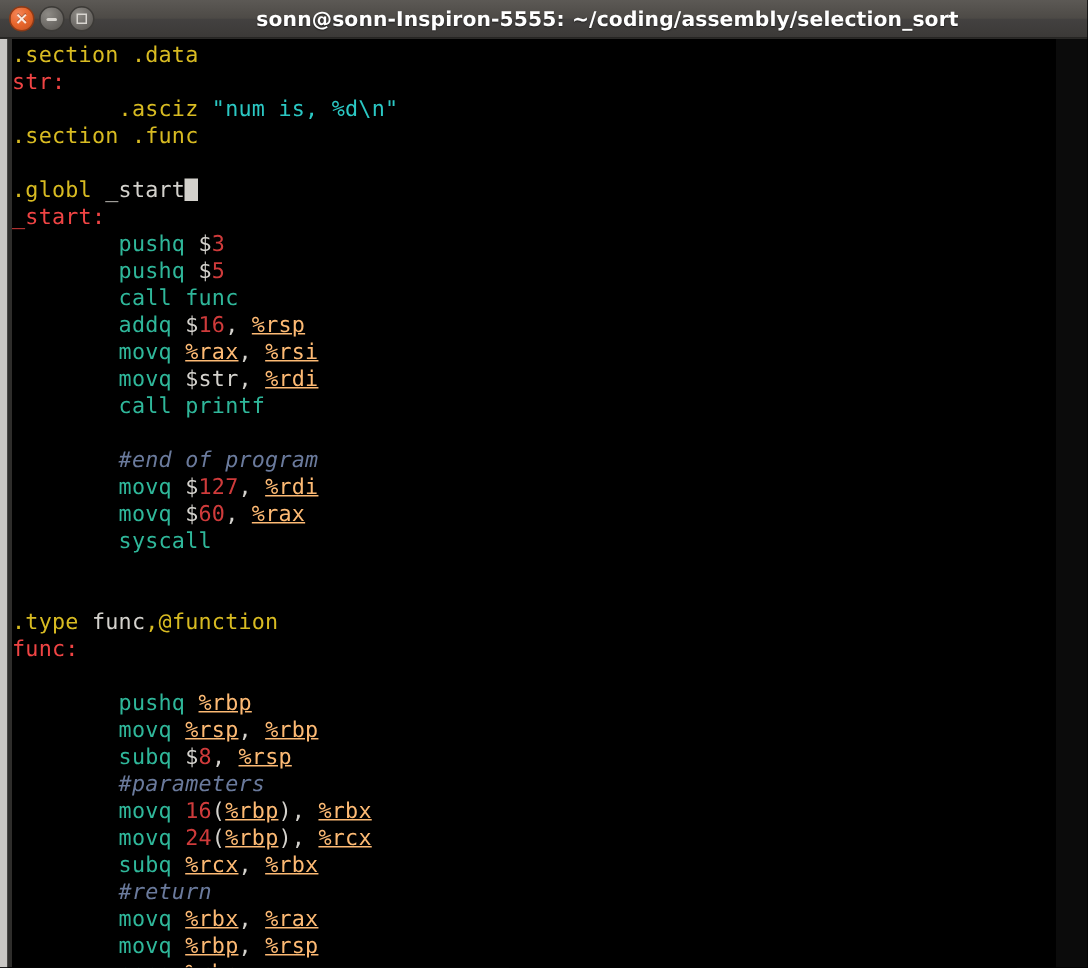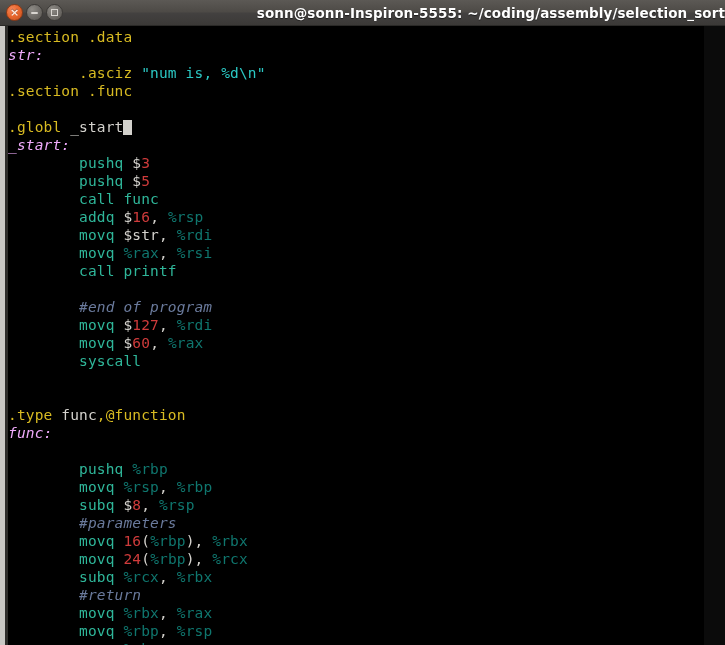--- a/index.html
+++ b/index.html
@@ -81,21 +81,21 @@
   }
   .wbtn .glyph-close {
     display: block;
     font-size: 11px;
     font-weight: bold;
     line-height: 1;
     margin-top: -1px;
   }
   #titletext {
     flex: 1;
-    text-align: right;
+    text-align: center;
     padding-left: 22px;
     color: #ffffff;
     font-family: "DejaVu Sans", "Liberation Sans", sans-serif;
     font-size: 13.5px;
     font-weight: bold;
     letter-spacing: 0.1px;
     white-space: nowrap;
     overflow: hidden;
     text-shadow: 0 1px 1px rgba(0,0,0,.55);
   }
@@ -135,24 +135,24 @@
   .line {
     height: 18px;
     line-height: 18px;
     font-size: 14.5px;
     white-space: pre;
     letter-spacing: 0.15px;
   }
 
   
   .c-directive { color: #d8bb22; }      
-  .c-label     { color: #f0abfc; font-style: italic; }      
+  .c-label     { color: #ef4444; }      
   .c-string    { color: #2bc8c4; }      
   .c-instr     { color: #2fb79a; }      
-  .c-reg       { color: #0f766e; }      
+  .c-reg       { color: #fdba74; text-decoration: underline; }      
   .c-num       { color: #cf3b3b; }      
   .c-plain     { color: #d4d2cd; }      
   .c-comment   { color: #6a7a9c; font-style: italic; }      
 
   .cursor {
     display: inline-block;
     width: 9px;
     height: 15px;
     vertical-align: -3px;
     background: #d3d1cc;
@@ -186,22 +186,22 @@
         <div class="line"><span class="c-label">str:</span></div>
         <div class="line"><span class="c-plain">        </span><span class="c-directive">.asciz</span><span class="c-plain"> </span><span class="c-string">"num is, %d\n"</span></div>
         <div class="line"><span class="c-directive">.section</span><span class="c-plain"> </span><span class="c-directive">.func</span></div>
         <div class="line">&nbsp;</div>
         <div class="line"><span class="c-directive">.globl</span><span class="c-plain"> </span><span class="c-plain">_start</span><span class="cursor"></span></div>
         <div class="line"><span class="c-label">_start:</span></div>
         <div class="line"><span class="c-plain">        </span><span class="c-instr">pushq</span><span class="c-plain"> </span><span class="c-plain">$</span><span class="c-num">3</span></div>
         <div class="line"><span class="c-plain">        </span><span class="c-instr">pushq</span><span class="c-plain"> </span><span class="c-plain">$</span><span class="c-num">5</span></div>
         <div class="line"><span class="c-plain">        </span><span class="c-instr">call</span><span class="c-plain"> </span><span class="c-instr">func</span></div>
         <div class="line"><span class="c-plain">        </span><span class="c-instr">addq</span><span class="c-plain"> </span><span class="c-plain">$</span><span class="c-num">16</span><span class="c-plain">, </span><span class="c-reg">%rsp</span></div>
+        <div class="line"><span class="c-plain">        </span><span class="c-instr">movq</span><span class="c-plain"> </span><span class="c-reg">%rax</span><span class="c-plain">, </span><span class="c-reg">%rsi</span></div>
         <div class="line"><span class="c-plain">        </span><span class="c-instr">movq</span><span class="c-plain"> </span><span class="c-plain">$str</span><span class="c-plain">, </span><span class="c-reg">%rdi</span></div>
-        <div class="line"><span class="c-plain">        </span><span class="c-instr">movq</span><span class="c-plain"> </span><span class="c-reg">%rax</span><span class="c-plain">, </span><span class="c-reg">%rsi</span></div>
         <div class="line"><span class="c-plain">        </span><span class="c-instr">call</span><span class="c-plain"> </span><span class="c-instr">printf</span></div>
         <div class="line">&nbsp;</div>
         <div class="line"><span class="c-plain">        </span><span class="c-comment">#end of program</span></div>
         <div class="line"><span class="c-plain">        </span><span class="c-instr">movq</span><span class="c-plain"> </span><span class="c-plain">$</span><span class="c-num">127</span><span class="c-plain">, </span><span class="c-reg">%rdi</span></div>
         <div class="line"><span class="c-plain">        </span><span class="c-instr">movq</span><span class="c-plain"> </span><span class="c-plain">$</span><span class="c-num">60</span><span class="c-plain">, </span><span class="c-reg">%rax</span></div>
         <div class="line"><span class="c-plain">        </span><span class="c-instr">syscall</span></div>
         <div class="line">&nbsp;</div>
         <div class="line">&nbsp;</div>
         <div class="line"><span class="c-directive">.type</span><span class="c-plain"> </span><span class="c-plain">func</span><span class="c-directive">,@function</span></div>
         <div class="line"><span class="c-label">func:</span></div>

